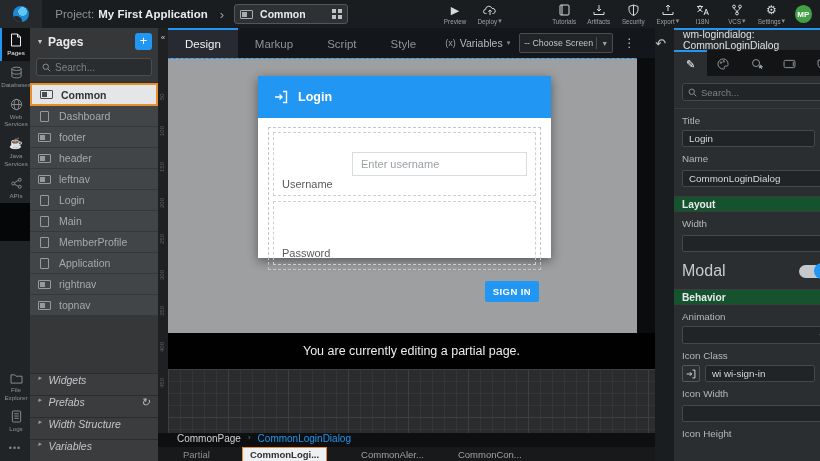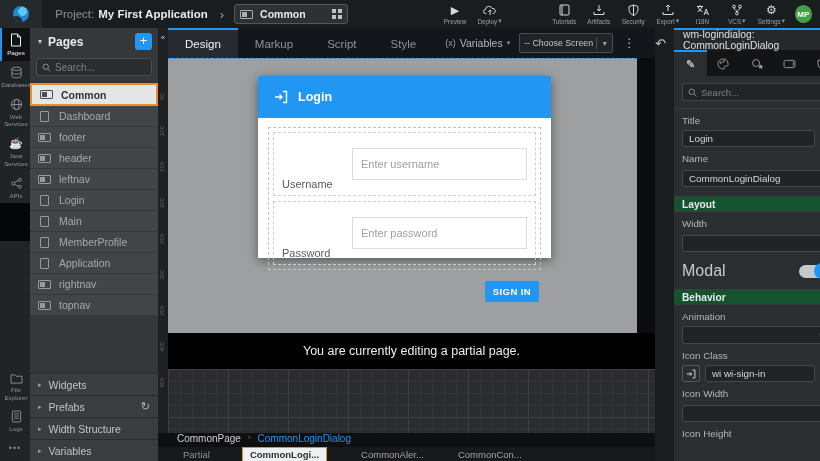--- a/index.html
+++ b/index.html
@@ -57,22 +57,22 @@
              font-family:"Liberation Sans",sans-serif; width:60px; }
   .psearch input::placeholder { color:#7d8184; }
   .plist { border-top:1px solid #2c2e30; }
   .pitem { height:21px; background:#424548; border-bottom:1px solid #353739; display:flex; align-items:center;
            padding:0 8px; gap:8px; color:#a6a9ac; font-size:10.5px; cursor:pointer; }
   .pitem.sel { background:#e4e6e7; color:#303335; font-weight:bold; border:2px solid #e78f2f; height:23px; }
   .ic-partial { width:13px; height:9px; border:1px solid currentColor; border-radius:1px; position:relative; flex:0 0 auto; opacity:.85; }
   .ic-partial::after { content:""; position:absolute; left:1px; top:1px; width:5px; height:5px; background:currentColor; }
   .ic-page { width:9px; height:11px; border:1px solid currentColor; border-radius:1px; flex:0 0 auto; margin:0 2px; opacity:.85; }
   .paccord { position:absolute; left:0; right:0; bottom:0; }
-  .arow { height:22px; display:flex; align-items:center; gap:7px; padding:0 8px; border-top:1px solid #2a2c2e;
-          background:#3a3c3e; color:#c3c6c9; font-size:10.5px; cursor:pointer; }
+  .arow { height:22px; display:flex; gap:7px; padding:0 8px; border-top:1px solid #2a2c2e;
+          background:#3a3c3e; color:#c3c6c9; font-size:10.5px; cursor:pointer;font-style:italic; }
   .arow .ac { font-size:7px; color:#9a9ea1; }
   .arow .sp { flex:1; }
   .arow .rf { color:#b9bcbf; font-size:11px; }
 
   
   .ruler { position:absolute; left:158px; top:28px; width:10px; height:433px; background:#1e2022; }
   .ruler .coll { color:#cdd0d3; font-size:8px; text-align:center; padding-top:5px; cursor:pointer; }
   .rnum { position:absolute; left:1px; font-size:6px; color:#5d6063; transform:rotate(-90deg); transform-origin:left top; }
 
   
@@ -96,21 +96,21 @@
   .cgutter { position:absolute; left:637px; top:58px; width:18px; height:275px; background:#0b0c0d; }
 
   .dialog { position:absolute; left:90px; top:17px; width:293px; height:182px; background:#fff;
             box-shadow:0 3px 10px rgba(0,0,0,.45); }
   .dhead { height:42px; background:#2196f3; display:flex; align-items:center; padding:0 16px; gap:10px; color:#fff; }
   .dhead .dt { font-size:12.5px; font-weight:bold; }
   .dform { margin:9px 10px 0; border:1px dashed #c2c5c7; padding:4px; }
   .drow { border:1px dashed #cdd0d2; display:flex; align-items:center; padding:5px 8px; gap:8px; }
   .drow + .drow { margin-top:5px; }
   .drow label { width:62px; font-size:11px; color:#565a5e;margin-top:40px; }
-  .drow input { flex:1; height:32px; border:1px solid #dadcde; padding:5px 8px; font-size:11px;
+  .drow input { flex:1; height:24px; border:1px solid #dadcde; padding:5px 8px; font-size:11px;
                 font-family:"Liberation Sans",sans-serif; color:#333; outline:0; }
   .drow input::placeholder { color:#9ba0a4; }
   .dfoot { display:flex; justify-content:flex-end; padding:11px 12px 0; }
   .signin { background:#2196f3; color:#fff; border:0; font-size:9.5px; font-weight:bold; letter-spacing:.4px;
             padding:5px 8px; border-radius:2px; cursor:pointer; font-family:"Liberation Sans",sans-serif; }
 
   .banner { position:absolute; left:168px; top:333px; width:487px; height:36px; background:#010101;
             display:flex; align-items:center; justify-content:center; color:#eceeef; font-size:12.5px; }
   .gridarea { position:absolute; left:168px; top:369px; width:487px; height:64px; background:#2b2c2d;
       background-image:
@@ -462,21 +462,20 @@
           </svg>
         <span class="dt">Login</span>
       </div>
       <div class="dform">
         <div class="drow">
           <label>Username</label>
           <input placeholder="Enter username" style="">
         </div>
         <div class="drow">
           <label>Password</label>
-          <input placeholder="Enter password" style="">
         </div>
       </div>
       <div class="dfoot">
         <button class="signin">SIGN IN</button>
       </div>
     </div>
   </div>
   <div class="cgutter"></div>
 
   <div class="banner">You are currently editing a partial page.</div>

